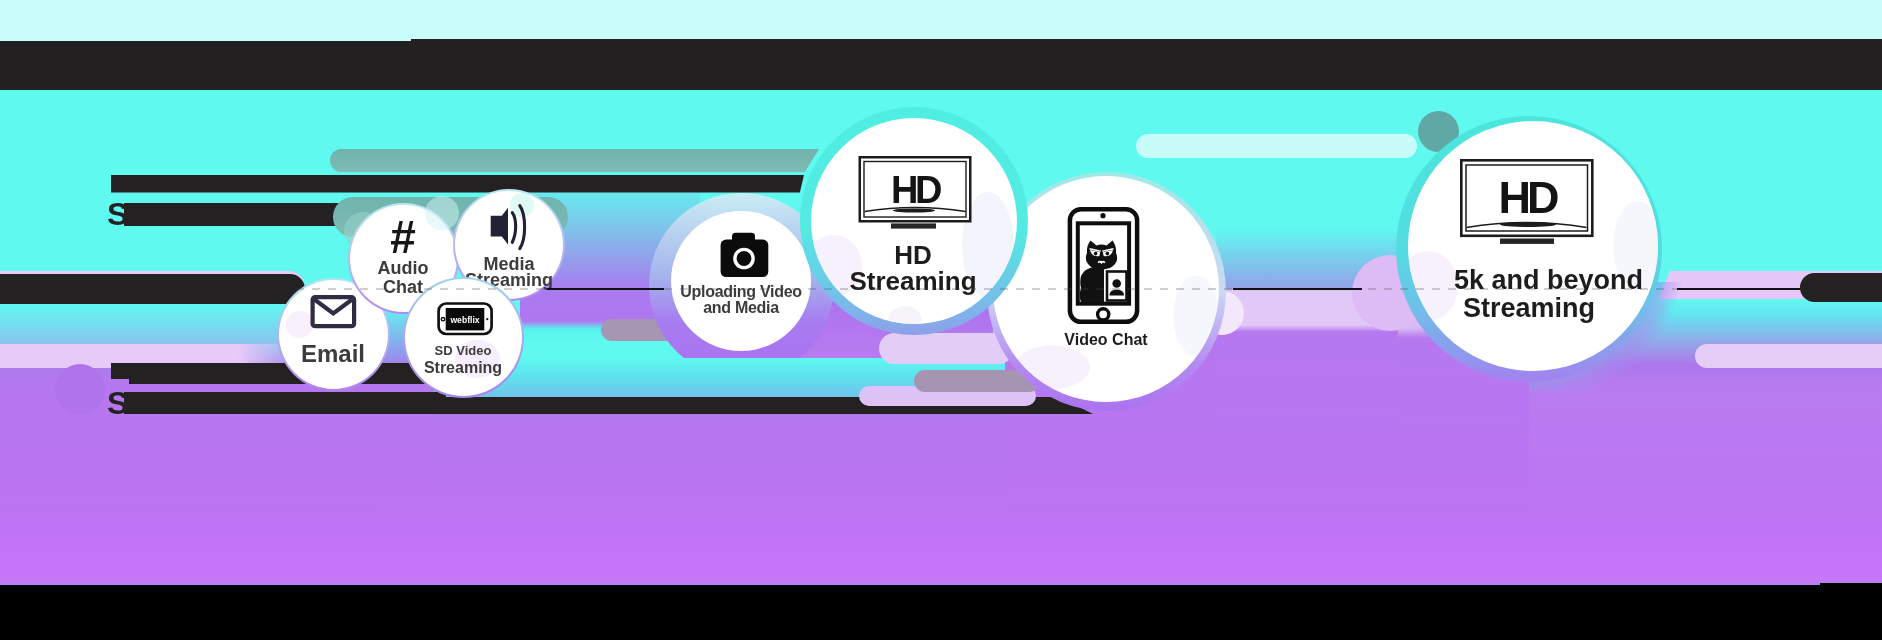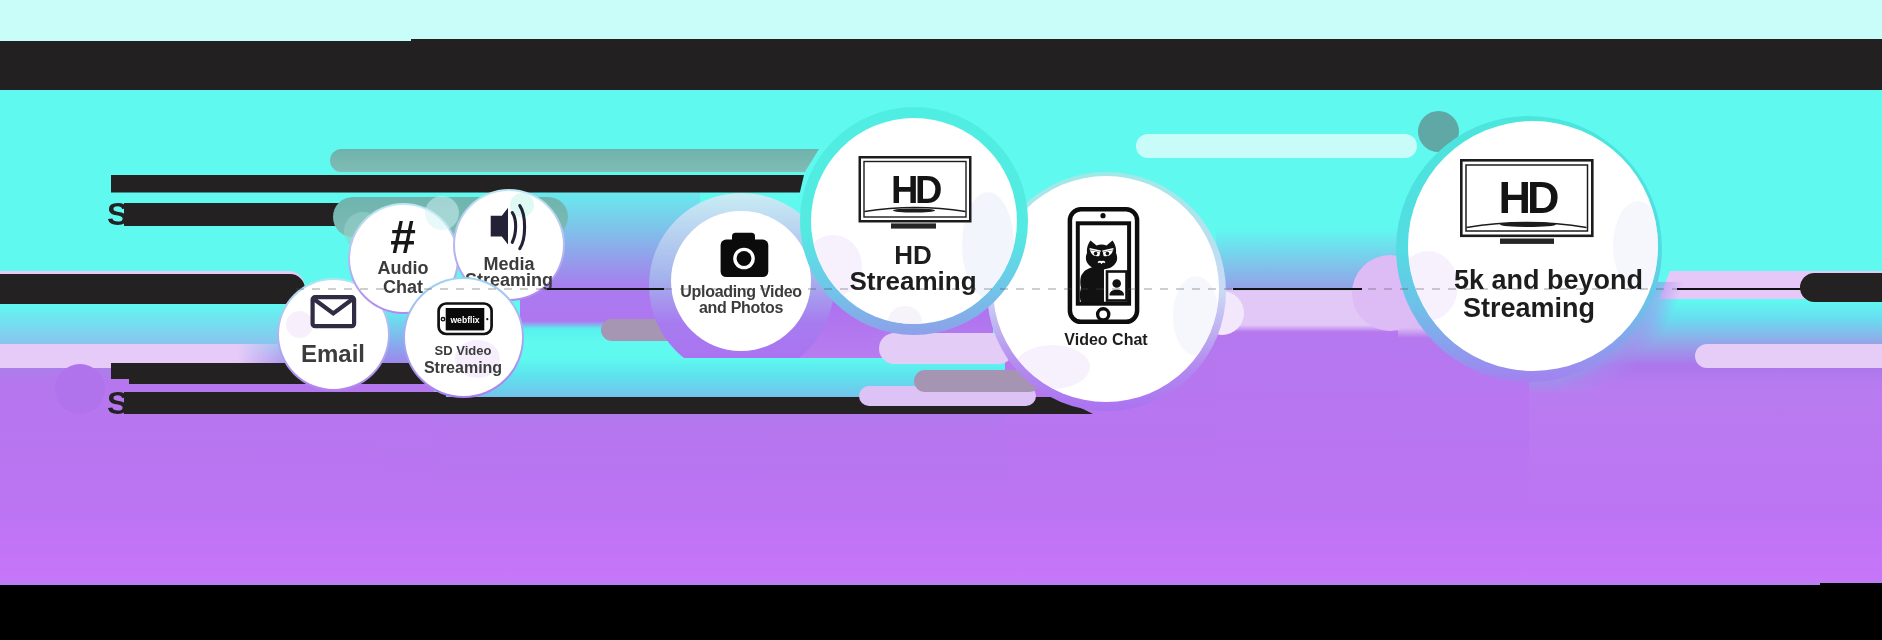--- a/index.html
+++ b/index.html
@@ -107,21 +107,21 @@
   <div style="position:absolute;left:0.5px;top:0;width:185px;height:185px;border-radius:50%;background:linear-gradient(180deg,#c9edf4 0%,#a5b4ec 45%,#a77cf0 70%,#ab6ff0 100%);"></div>
 </div>
 <div class="white" style="left:671px;top:211px;width:140px;height:140px;"></div>
 <svg style="left:716px;top:228px;" width="56" height="54" viewBox="0 0 56 54">
   <rect x="16" y="4.7" width="23" height="12" rx="3.5" fill="#0b0b0b"></rect>
   <rect x="4.6" y="11.6" width="47.7" height="37.4" rx="5.5" fill="#0b0b0b"></rect>
   <circle cx="28" cy="30.5" r="10.8" fill="#fff"></circle>
   <circle cx="28" cy="30.5" r="7.4" fill="#0b0b0b"></circle>
 </svg>
 <div class="lbl" style="left:666px;top:283.5px;width:150px;font-size:16px;letter-spacing:-0.3px;">Uploading Video</div>
-<div class="lbl" style="left:666px;top:299.5px;width:150px;font-size:16px;letter-spacing:-0.3px;">and Photos</div>
+<div class="lbl" style="left:666px;top:299.5px;width:150px;font-size:16px;letter-spacing:-0.3px;">and Media</div>
 
 <div class="ring" style="left:986.5px;top:172px;width:239px;height:239px;background:linear-gradient(180deg,#9fe9e8,#cbd9f4 50%,#b48cf0 80%,#aa72f0 100%);"></div>
 <div class="white" style="left:993px;top:176px;width:226px;height:226px;overflow:hidden;">
   <div class="hl" style="left:22px;top:169px;width:75px;height:44px;background:rgba(243,233,252,0.7);border-radius:50%;"></div>
   <div class="hl" style="left:180px;top:100px;width:46px;height:80px;background:rgba(238,240,250,0.5);border-radius:50%;"></div>
 </div>
 <svg style="left:1065px;top:204px;" width="78" height="124" viewBox="0 0 78 124">
   <rect x="4.9" y="5.3" width="67.2" height="112.5" rx="11" fill="#fff" stroke="#0d0d0d" stroke-width="4.5"></rect>
   <circle cx="38" cy="11.7" r="2.6" fill="#0d0d0d"></circle>
   <rect x="12.8" y="19.3" width="51.3" height="80.4" fill="none" stroke="#0d0d0d" stroke-width="4"></rect>

